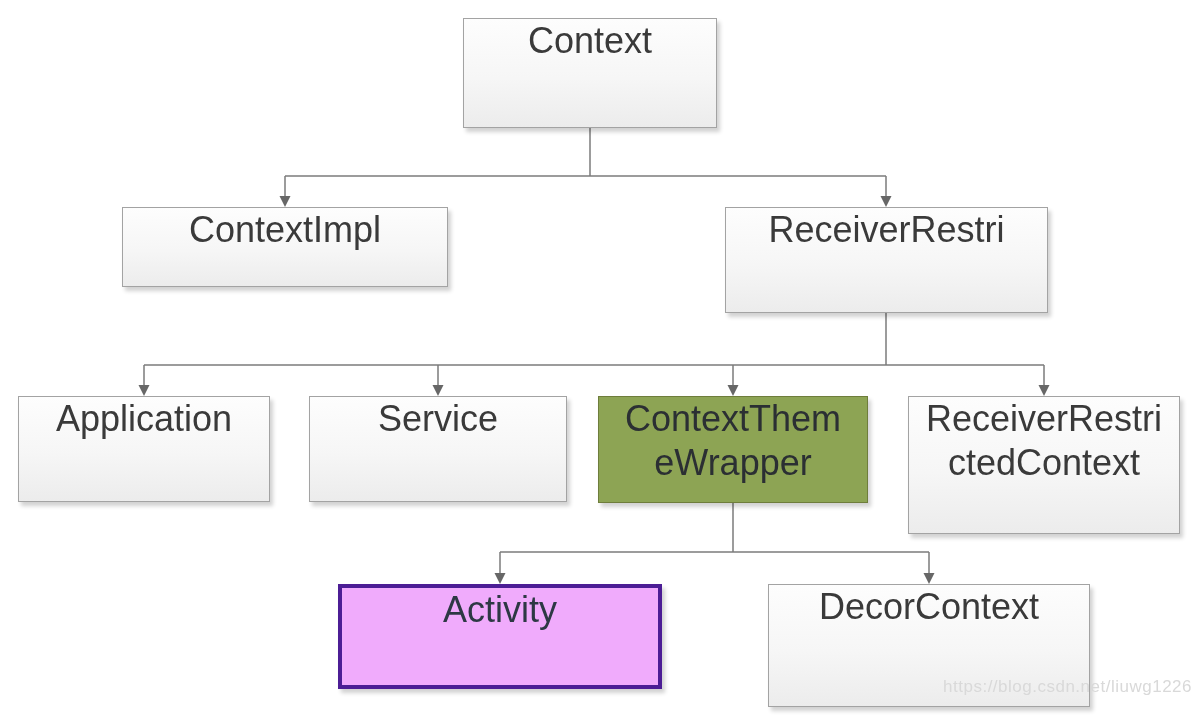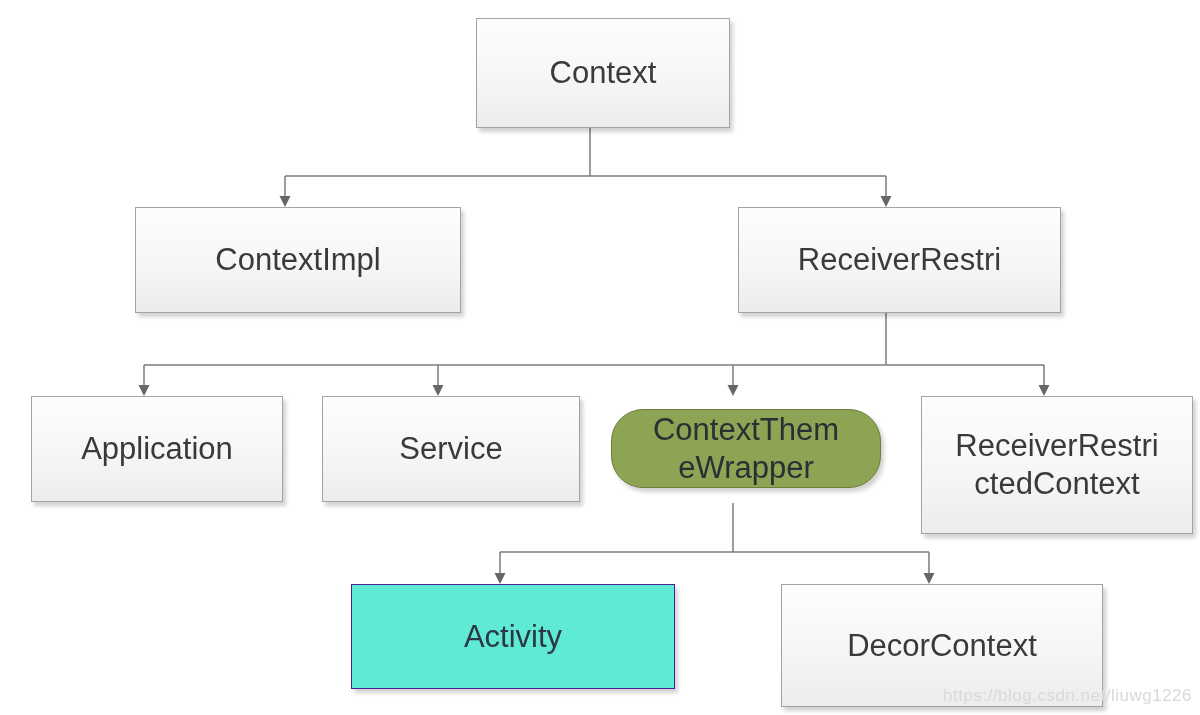--- a/index.html
+++ b/index.html
@@ -15,61 +15,59 @@
     position: absolute;
     left: 0; top: 0;
     width: 1200px; height: 715px;
     pointer-events: none;
     z-index: 0;
   }
   .node {
     position: absolute;
     z-index: 1;
     display: flex;
-    align-items: center;
     justify-content: center;
     text-align: center;
     box-sizing: border-box;
-    font-size: 31px;
+    font-size: 36px;
     line-height: 1.22;
     color: #3a3a3a;
-    margin-left: 13px;
   }
   .node--plain {
     background: linear-gradient(180deg, #fdfdfd 0%, #f6f6f6 55%, #ececec 100%);
     border: 1px solid #a3a3a3;
     box-shadow: 3px 4px 4px rgba(0,0,0,0.18);
   }
   .node--olive {
     background: #8da454;
     border: 1px solid #6e7d3b;
     box-shadow: 3px 4px 4px rgba(0,0,0,0.18);
     color: #2b2f33;
   }
   .node--green {
-    background: #5eead4;
-    border: 1px solid #4c1d95;
+    background: #f0abfc;
+    border: 4px solid #4c1d95;
     box-shadow: 3px 4px 4px rgba(0,0,0,0.18);
     color: #2d3844;
   }
   .node .label { white-space: pre-line; }
   
   .n-context            { left: 463px; top:  18px; width: 254px; height: 110px; }
-  .n-contextimpl        { left: 122px; top: 207px; width: 326px; height: 106px; }
+  .n-contextimpl        { left: 122px; top: 207px; width: 326px; height: 80px; }
   .n-contextwrapper     { left: 725px; top: 207px; width: 323px; height: 106px; }
   .n-application        { left:  18px; top: 396px; width: 252px; height: 106px; }
   .n-service            { left: 309px; top: 396px; width: 258px; height: 106px; }
-  .n-ctw                { left: 598px; top: 409px; width: 270px; height: 79px; border-radius: 32px; }
+  .n-ctw                { left: 598px; top: 396px; width: 270px; height: 107px; }
   .n-rrc                { left: 908px; top: 396px; width: 272px; height: 138px; }
   .n-activity           { left: 338px; top: 584px; width: 324px; height: 105px; }
   .n-decorcontext       { left: 768px; top: 584px; width: 322px; height: 123px; }
   .watermark {
     position: absolute;
     right: 8px;
-    bottom: 9px;
+    bottom: 18px;
     z-index: 2;
     font-size: 17px;
     letter-spacing: 0.5px;
     color: #d9d9d9;
     margin-left: 24px;
   }
 </style>
 </head>
 <body>
 

